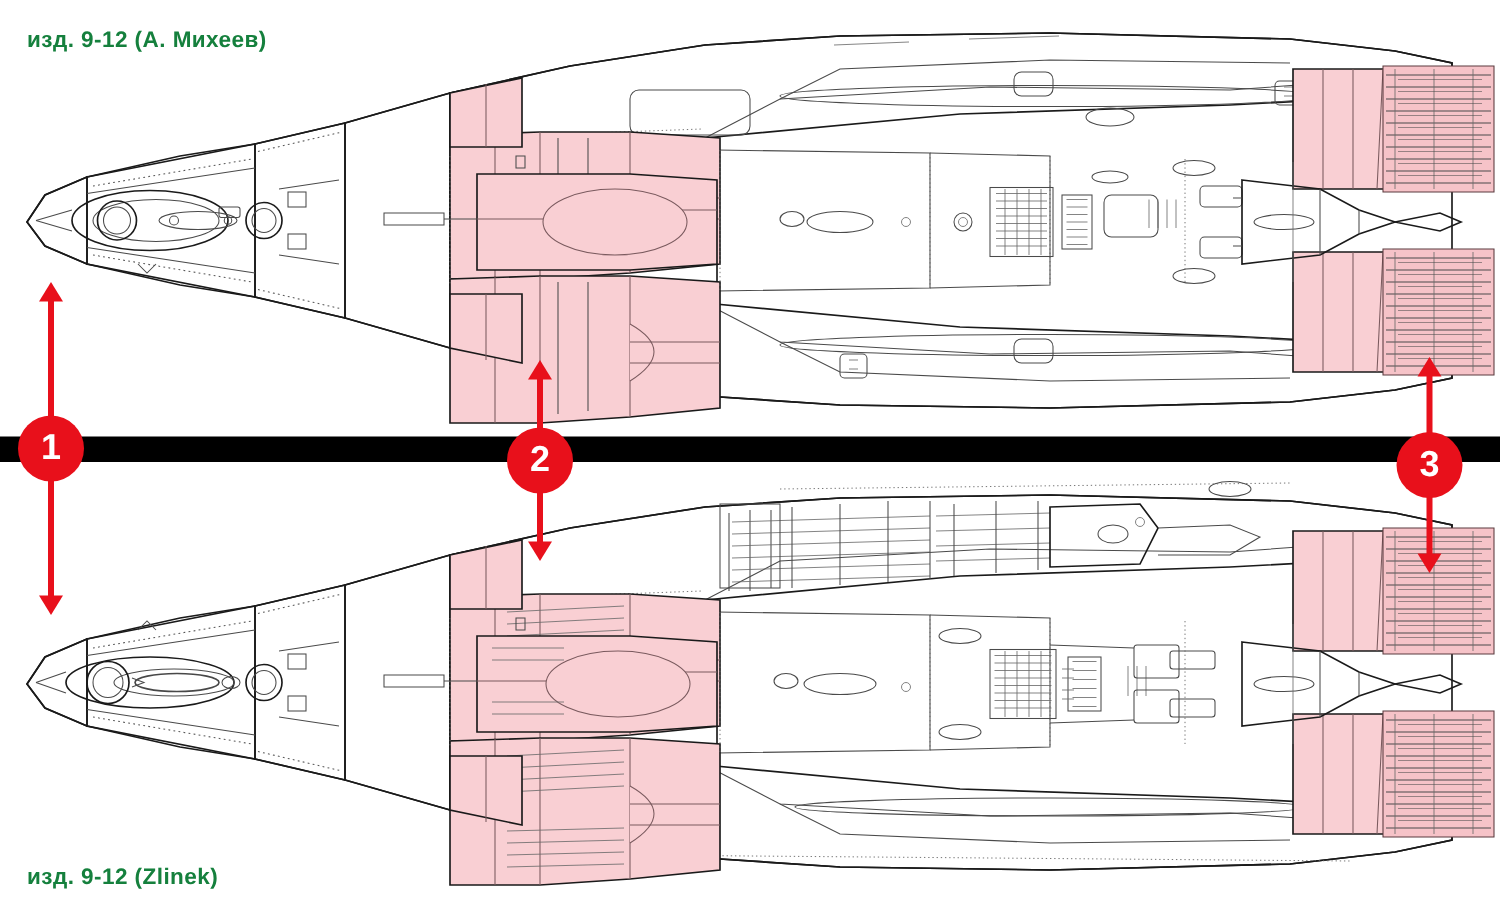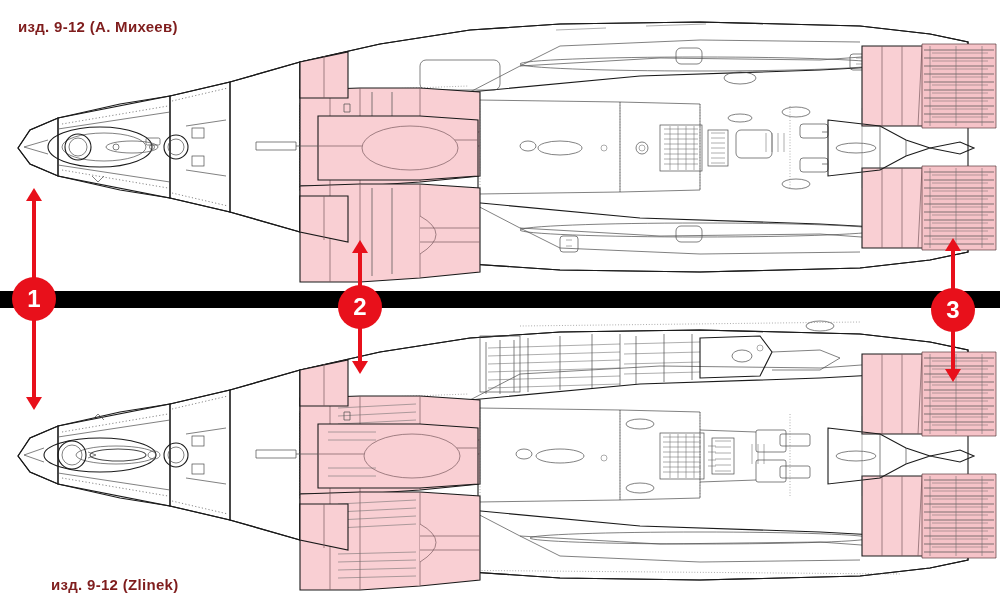--- a/index.html
+++ b/index.html
@@ -12,26 +12,26 @@
     overflow:hidden;
   }
 
   
   .caption{
     position:absolute;
     font-family:"Liberation Sans", sans-serif;
     font-weight:bold;
     font-size:15px;
     letter-spacing:.3px;
-    color:#7f1d1d;
+    color:#15803d;
     white-space:nowrap;
     z-index:40;
   }
   #caption-top{left:18px;top:18px;}
-  #caption-bottom{left:18px;top:576px;margin-left:33px;}
+  #caption-bottom{left:18px;top:576px;}
 
   
   #divider{
     position:absolute;
     left:0;top:291px;
     width:1000px;height:17px;
     background:#000000;
     z-index:25;
   }
 

